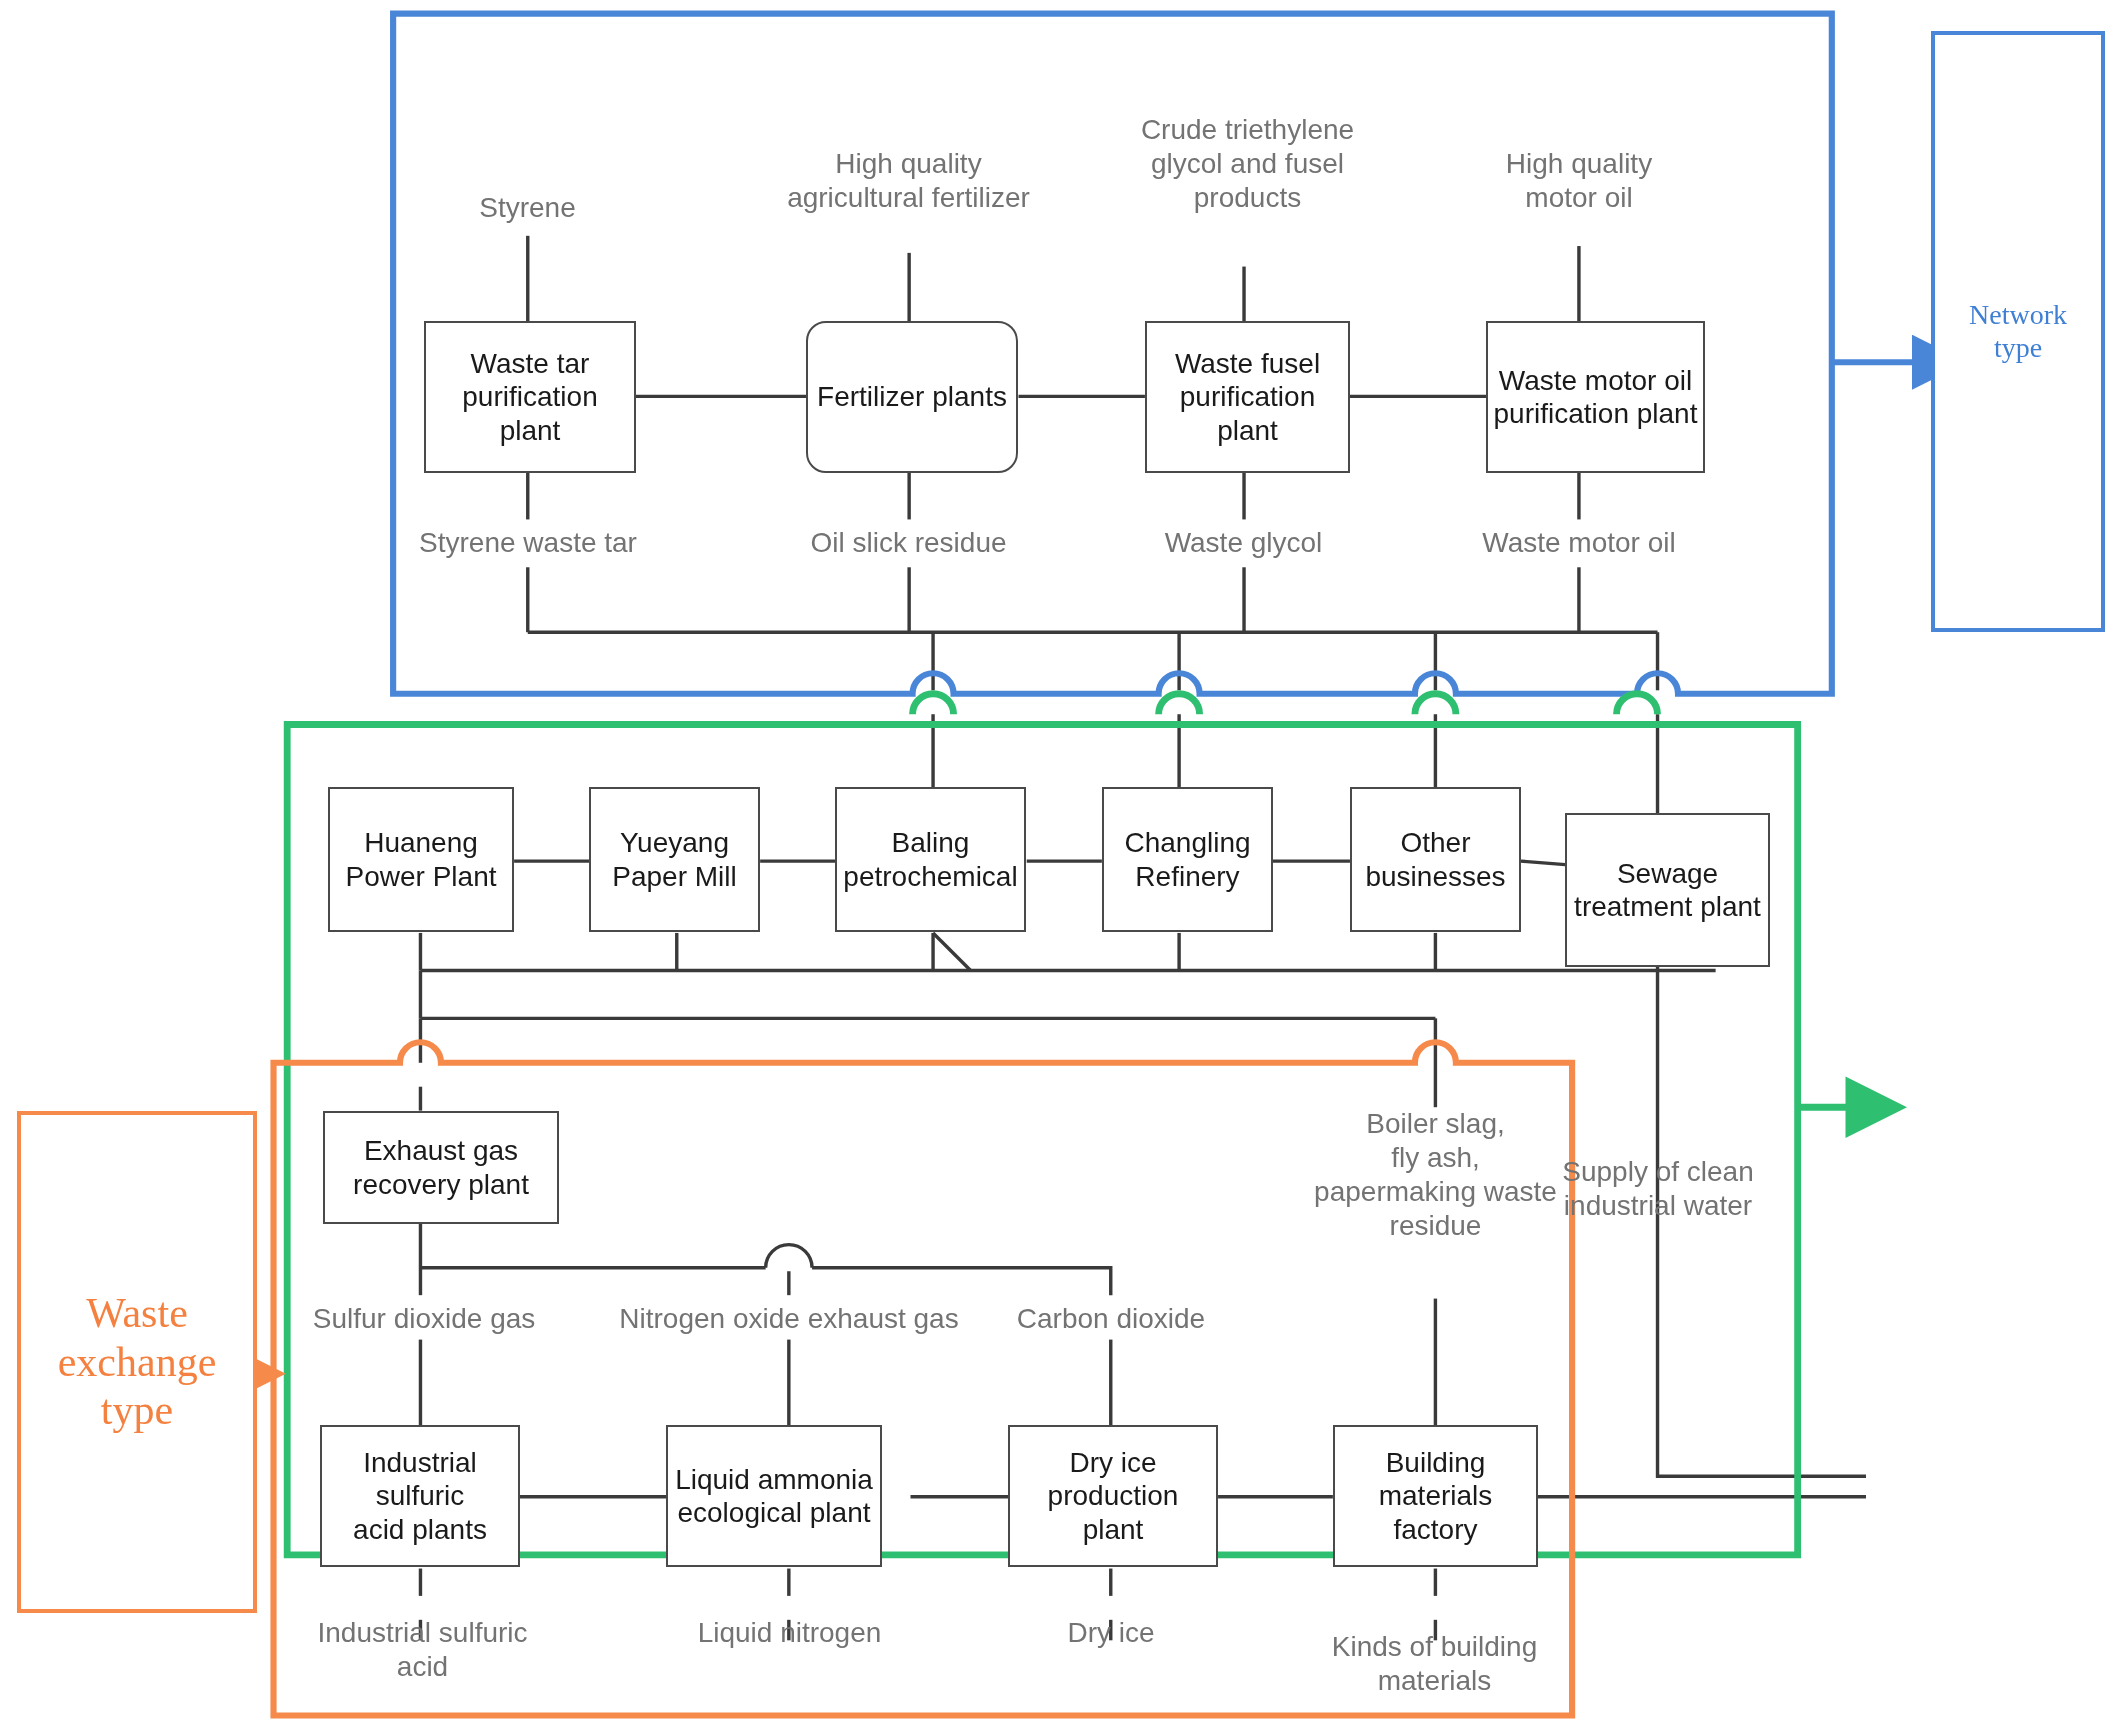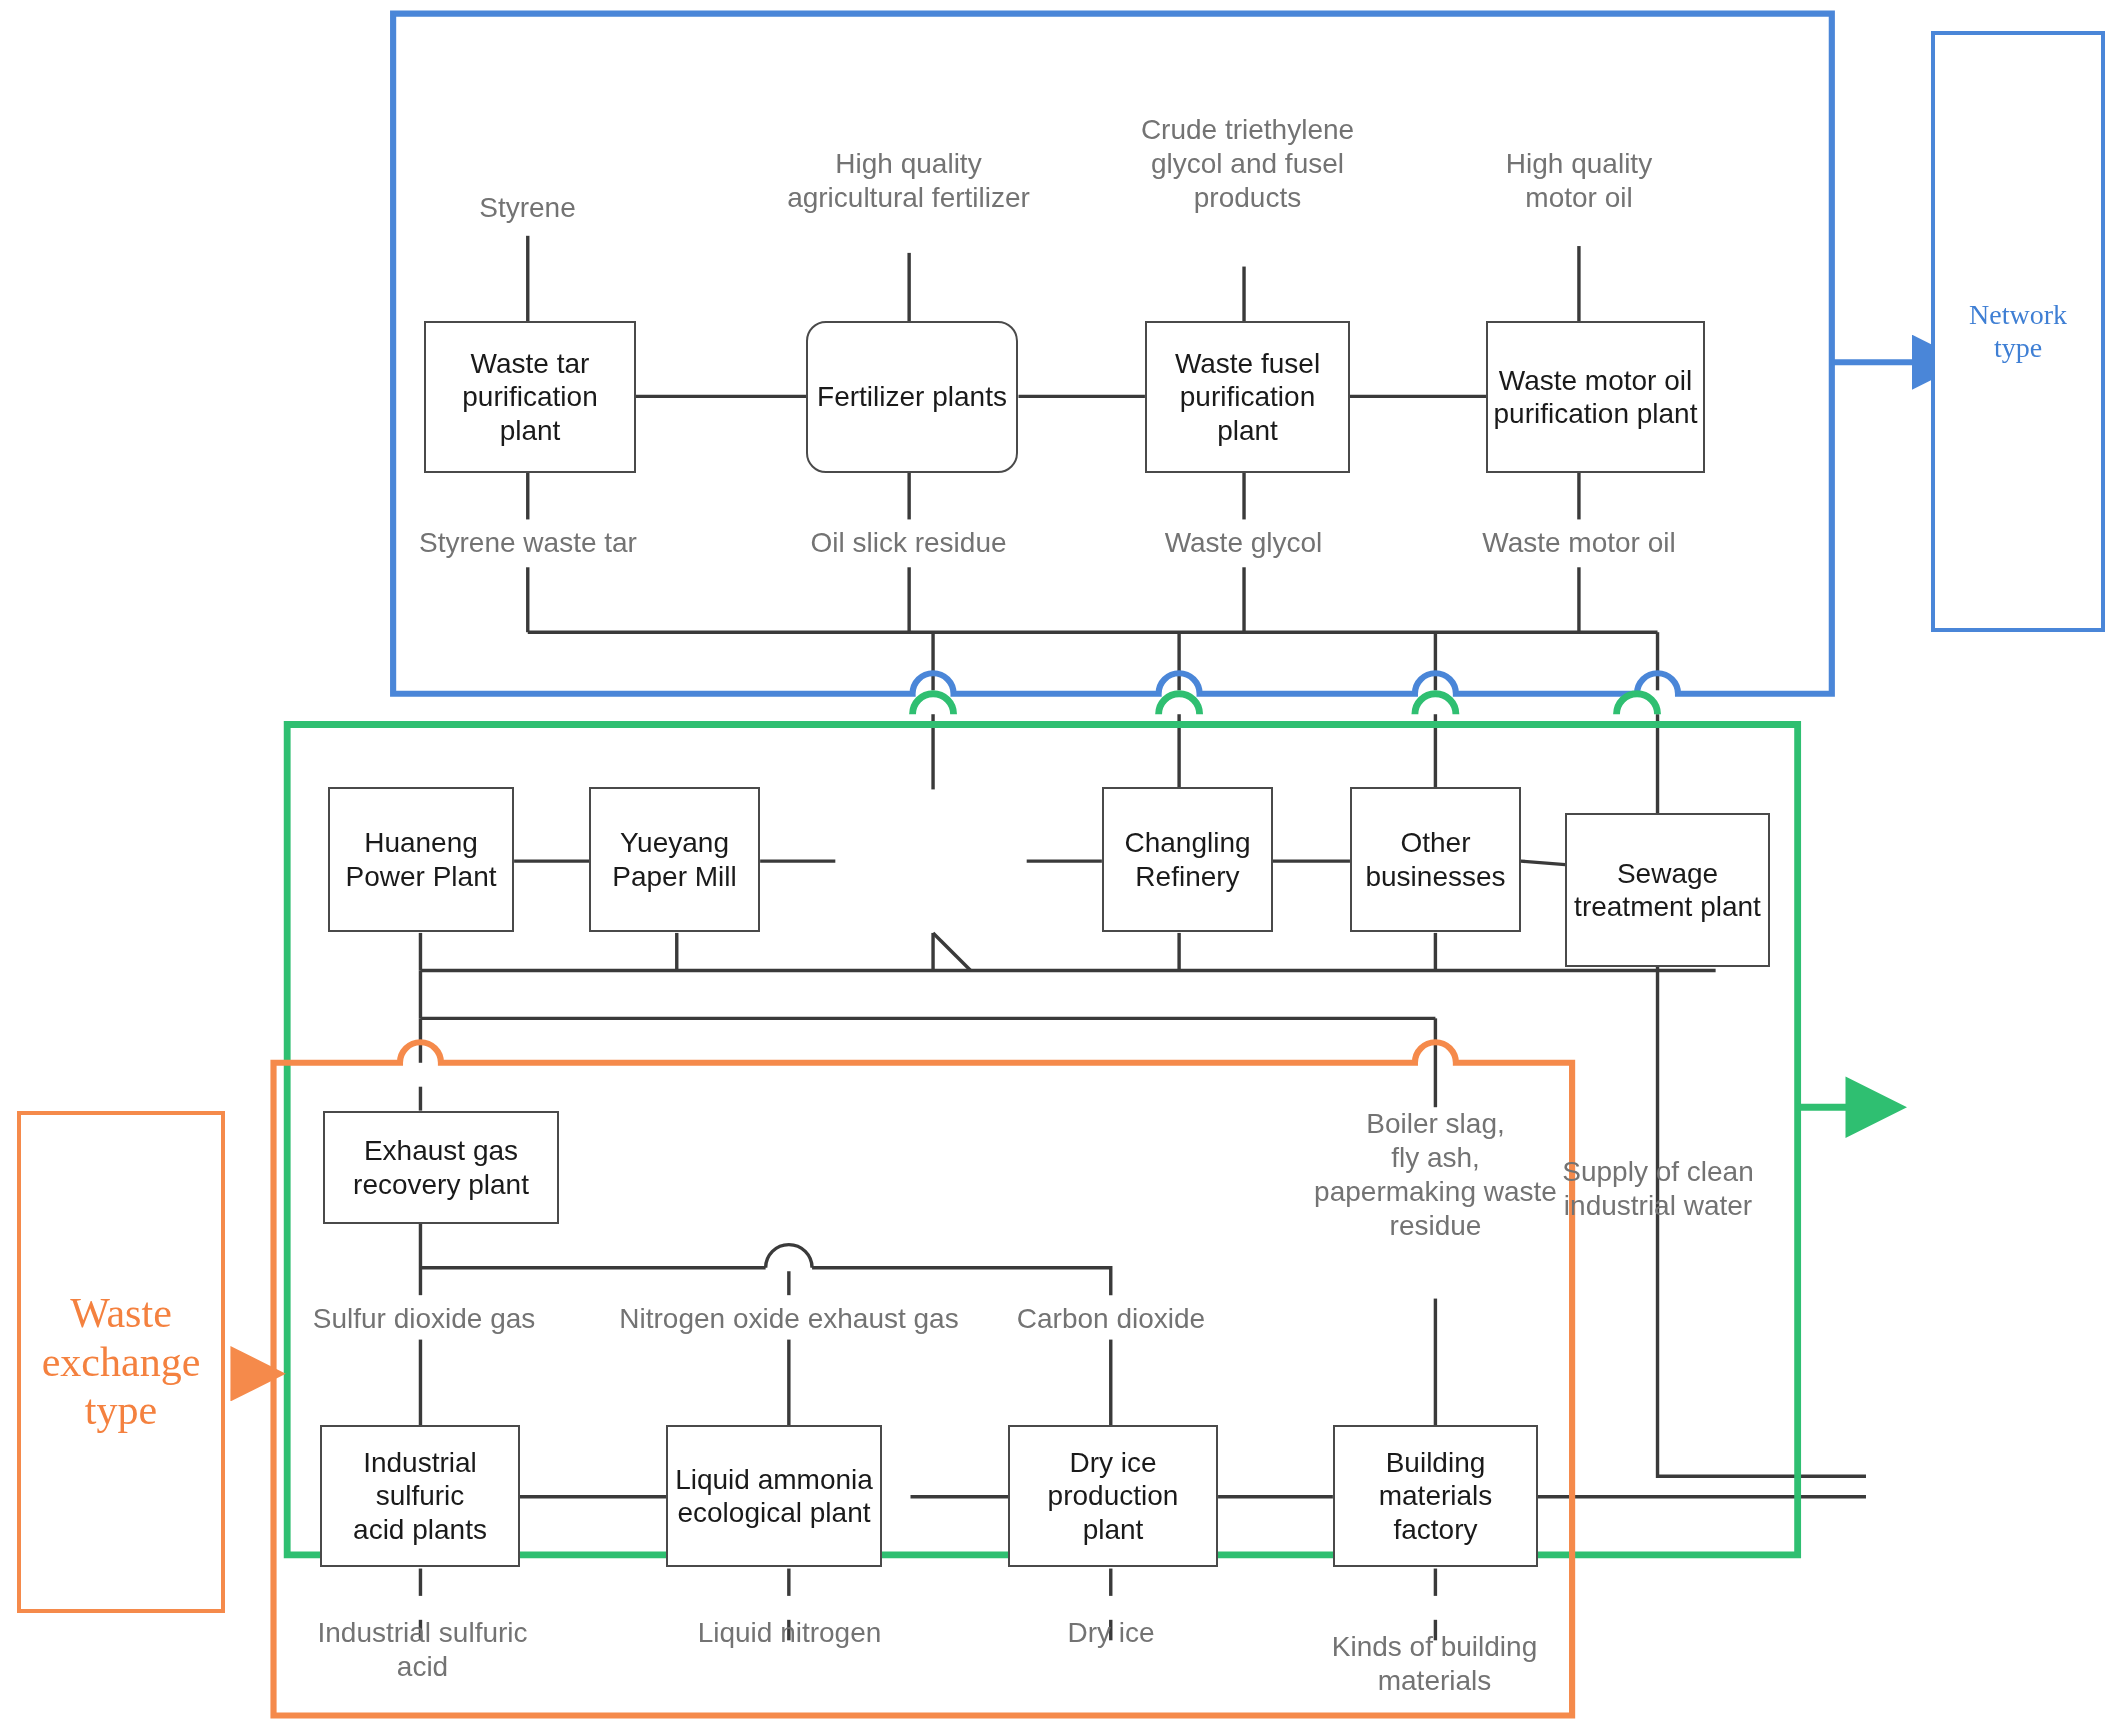--- a/index.html
+++ b/index.html
@@ -160,21 +160,21 @@
   </svg>
 
   <div class="legend blue" style="left:1931px;top:31px;width:174px;height:601px;">
     <div>
       <div>Network</div>
       <div>type</div>
     </div>
   </div>
 
 
-  <div class="legend orange" style="left:17px;top:1111px;width:208px;height:502px;">
+  <div class="legend orange" style="left:17px;top:1111px;width:240px;height:502px;">
     <div>
       <div>Waste</div>
       <div>exchange</div>
       <div>type</div>
     </div>
   </div>
 
   <div class="lbl" style="left:418px;top:191px;width:219px;white-space:pre-line;">Styrene</div>
   <div class="lbl" style="left:765px;top:147px;width:287px;white-space:pre-line;">High  quality
 agricultural fertilizer</div>
@@ -218,20 +218,26 @@
       <div>Huaneng</div>
       <div>Power Plant</div>
     </div>
   </div>
   <div class="node" style="left:589px;top:787px;width:171px;height:145px;">
     <div>
       <div>Yueyang</div>
       <div>Paper Mill</div>
     </div>
   </div>
+  <div class="node" style="left:835px;top:787px;width:191px;height:145px;">
+    <div>
+      <div>Baling</div>
+      <div>petrochemical</div>
+    </div>
+  </div>
   <div class="node" style="left:1102px;top:787px;width:171px;height:145px;">
     <div>
       <div>Changling</div>
       <div>Refinery</div>
     </div>
   </div>
   <div class="node" style="left:1350px;top:787px;width:171px;height:145px;">
     <div>
       <div>Other</div>
       <div>businesses</div>

